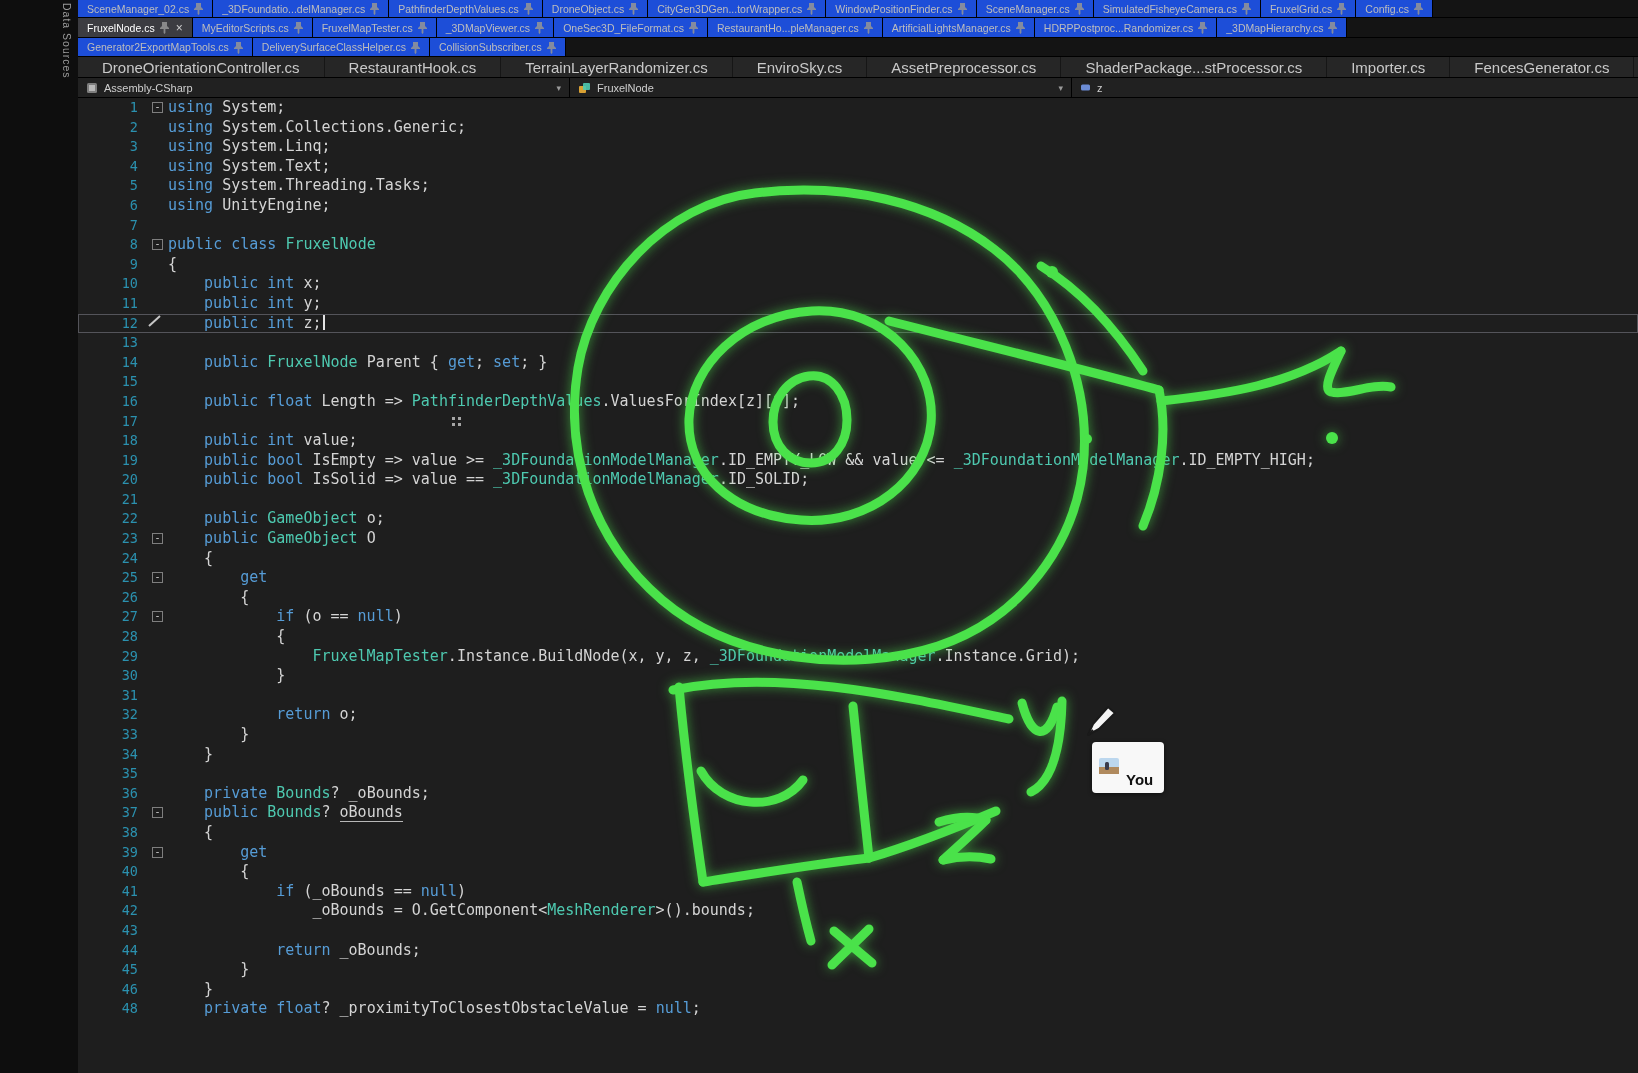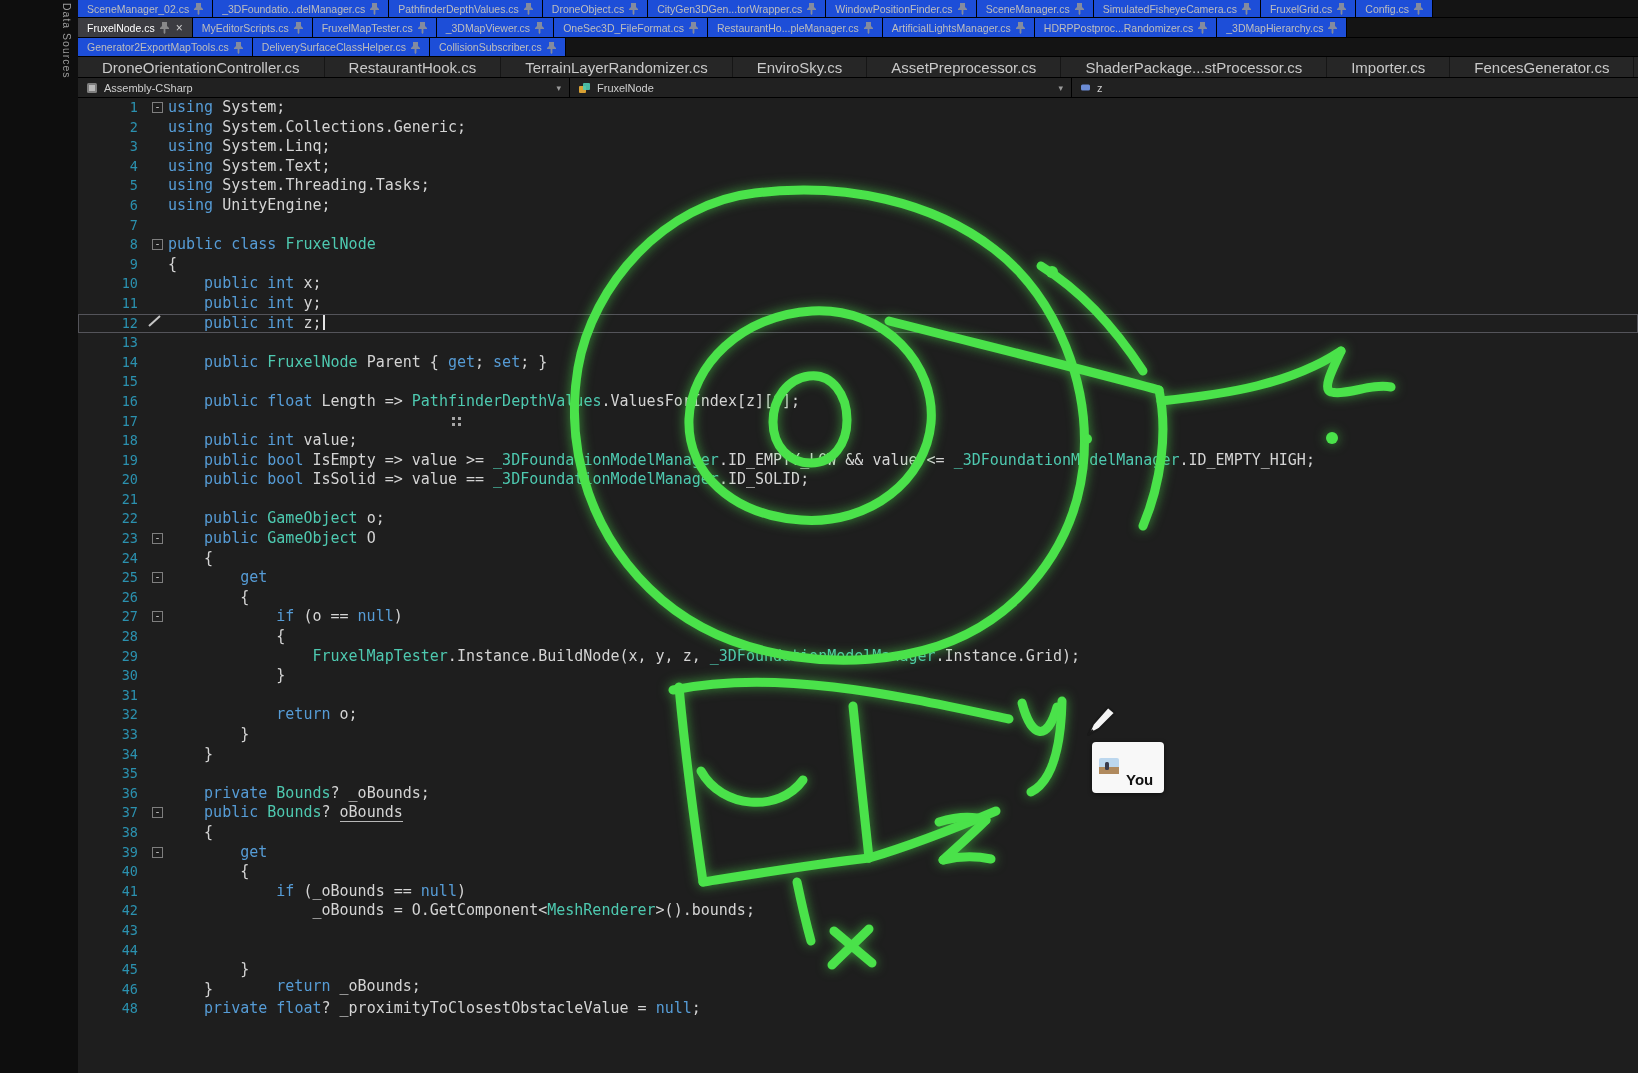--- a/index.html
+++ b/index.html
@@ -362,21 +362,21 @@
           <div class="code-line"><span class="lineno">34</span><span class="foldcol"></span><span class="codetext" style="padding-left: 36.1px;"><span class="p">}</span></span></div>
           <div class="code-line"><span class="lineno">35</span><span class="foldcol"></span><span class="codetext" style="padding-left: 0px;"></span></div>
           <div class="code-line"><span class="lineno">36</span><span class="foldcol"></span><span class="codetext" style="padding-left: 36.1px;"><span class="k">private </span><span class="t">Bounds</span><span class="p">? _oBounds;</span></span></div>
           <div class="code-line"><span class="lineno">37</span><span class="foldcol"><span class="foldbox">-</span></span><span class="codetext" style="padding-left: 36.1px;"><span class="k">public </span><span class="t">Bounds</span><span class="p">? </span><span class="p ul">oBounds</span></span></div>
           <div class="code-line"><span class="lineno">38</span><span class="foldcol"></span><span class="codetext" style="padding-left: 36.1px;"><span class="p">{</span></span></div>
           <div class="code-line"><span class="lineno">39</span><span class="foldcol"><span class="foldbox">-</span></span><span class="codetext" style="padding-left: 72.2px;"><span class="k">get</span></span></div>
           <div class="code-line"><span class="lineno">40</span><span class="foldcol"></span><span class="codetext" style="padding-left: 72.2px;"><span class="p">{</span></span></div>
           <div class="code-line"><span class="lineno">41</span><span class="foldcol"></span><span class="codetext" style="padding-left: 108.3px;"><span class="k">if </span><span class="p">(_oBounds == </span><span class="k">null</span><span class="p">)</span></span></div>
           <div class="code-line"><span class="lineno">42</span><span class="foldcol"></span><span class="codetext" style="padding-left: 144.4px;"><span class="p">_oBounds = O.GetComponent&lt;</span><span class="t">MeshRenderer</span><span class="p">&gt;().bounds;</span></span></div>
           <div class="code-line"><span class="lineno">43</span><span class="foldcol"></span><span class="codetext" style="padding-left: 0px;"></span></div>
-          <div class="code-line"><span class="lineno">44</span><span class="foldcol"></span><span class="codetext" style="padding-left: 108.3px; margin-top: 36px;"><span class="k">return</span><span class="p"> _oBounds;</span></span></div>
+          <div class="code-line"><span class="lineno">44</span><span class="foldcol"></span><span class="codetext" style="padding-left: 108.3px;"><span class="k">return</span><span class="p"> _oBounds;</span></span></div>
           <div class="code-line"><span class="lineno">45</span><span class="foldcol"></span><span class="codetext" style="padding-left: 72.2px;"><span class="p">}</span></span></div>
           <div class="code-line"><span class="lineno">46</span><span class="foldcol"></span><span class="codetext" style="padding-left: 36.1px;"><span class="p">}</span></span></div>
           <div class="code-line"><span class="lineno">48</span><span class="foldcol"></span><span class="codetext" style="padding-left: 36.1px;"><span class="k">private float</span><span class="p">? _proximityToClosestObstacleValue = </span><span class="k">null</span><span class="p">;</span></span></div>
         </div>
     </div>
   </div>
 
   <svg id="annotation-svg" width="1638" height="1073" viewBox="0 0 1638 1073">
     <path d="M149 326 L160 316" stroke="#d8d8d8" stroke-width="2" fill="none" opacity="0.9"></path>
     <g fill="#c9c9c9" opacity="0.8">

